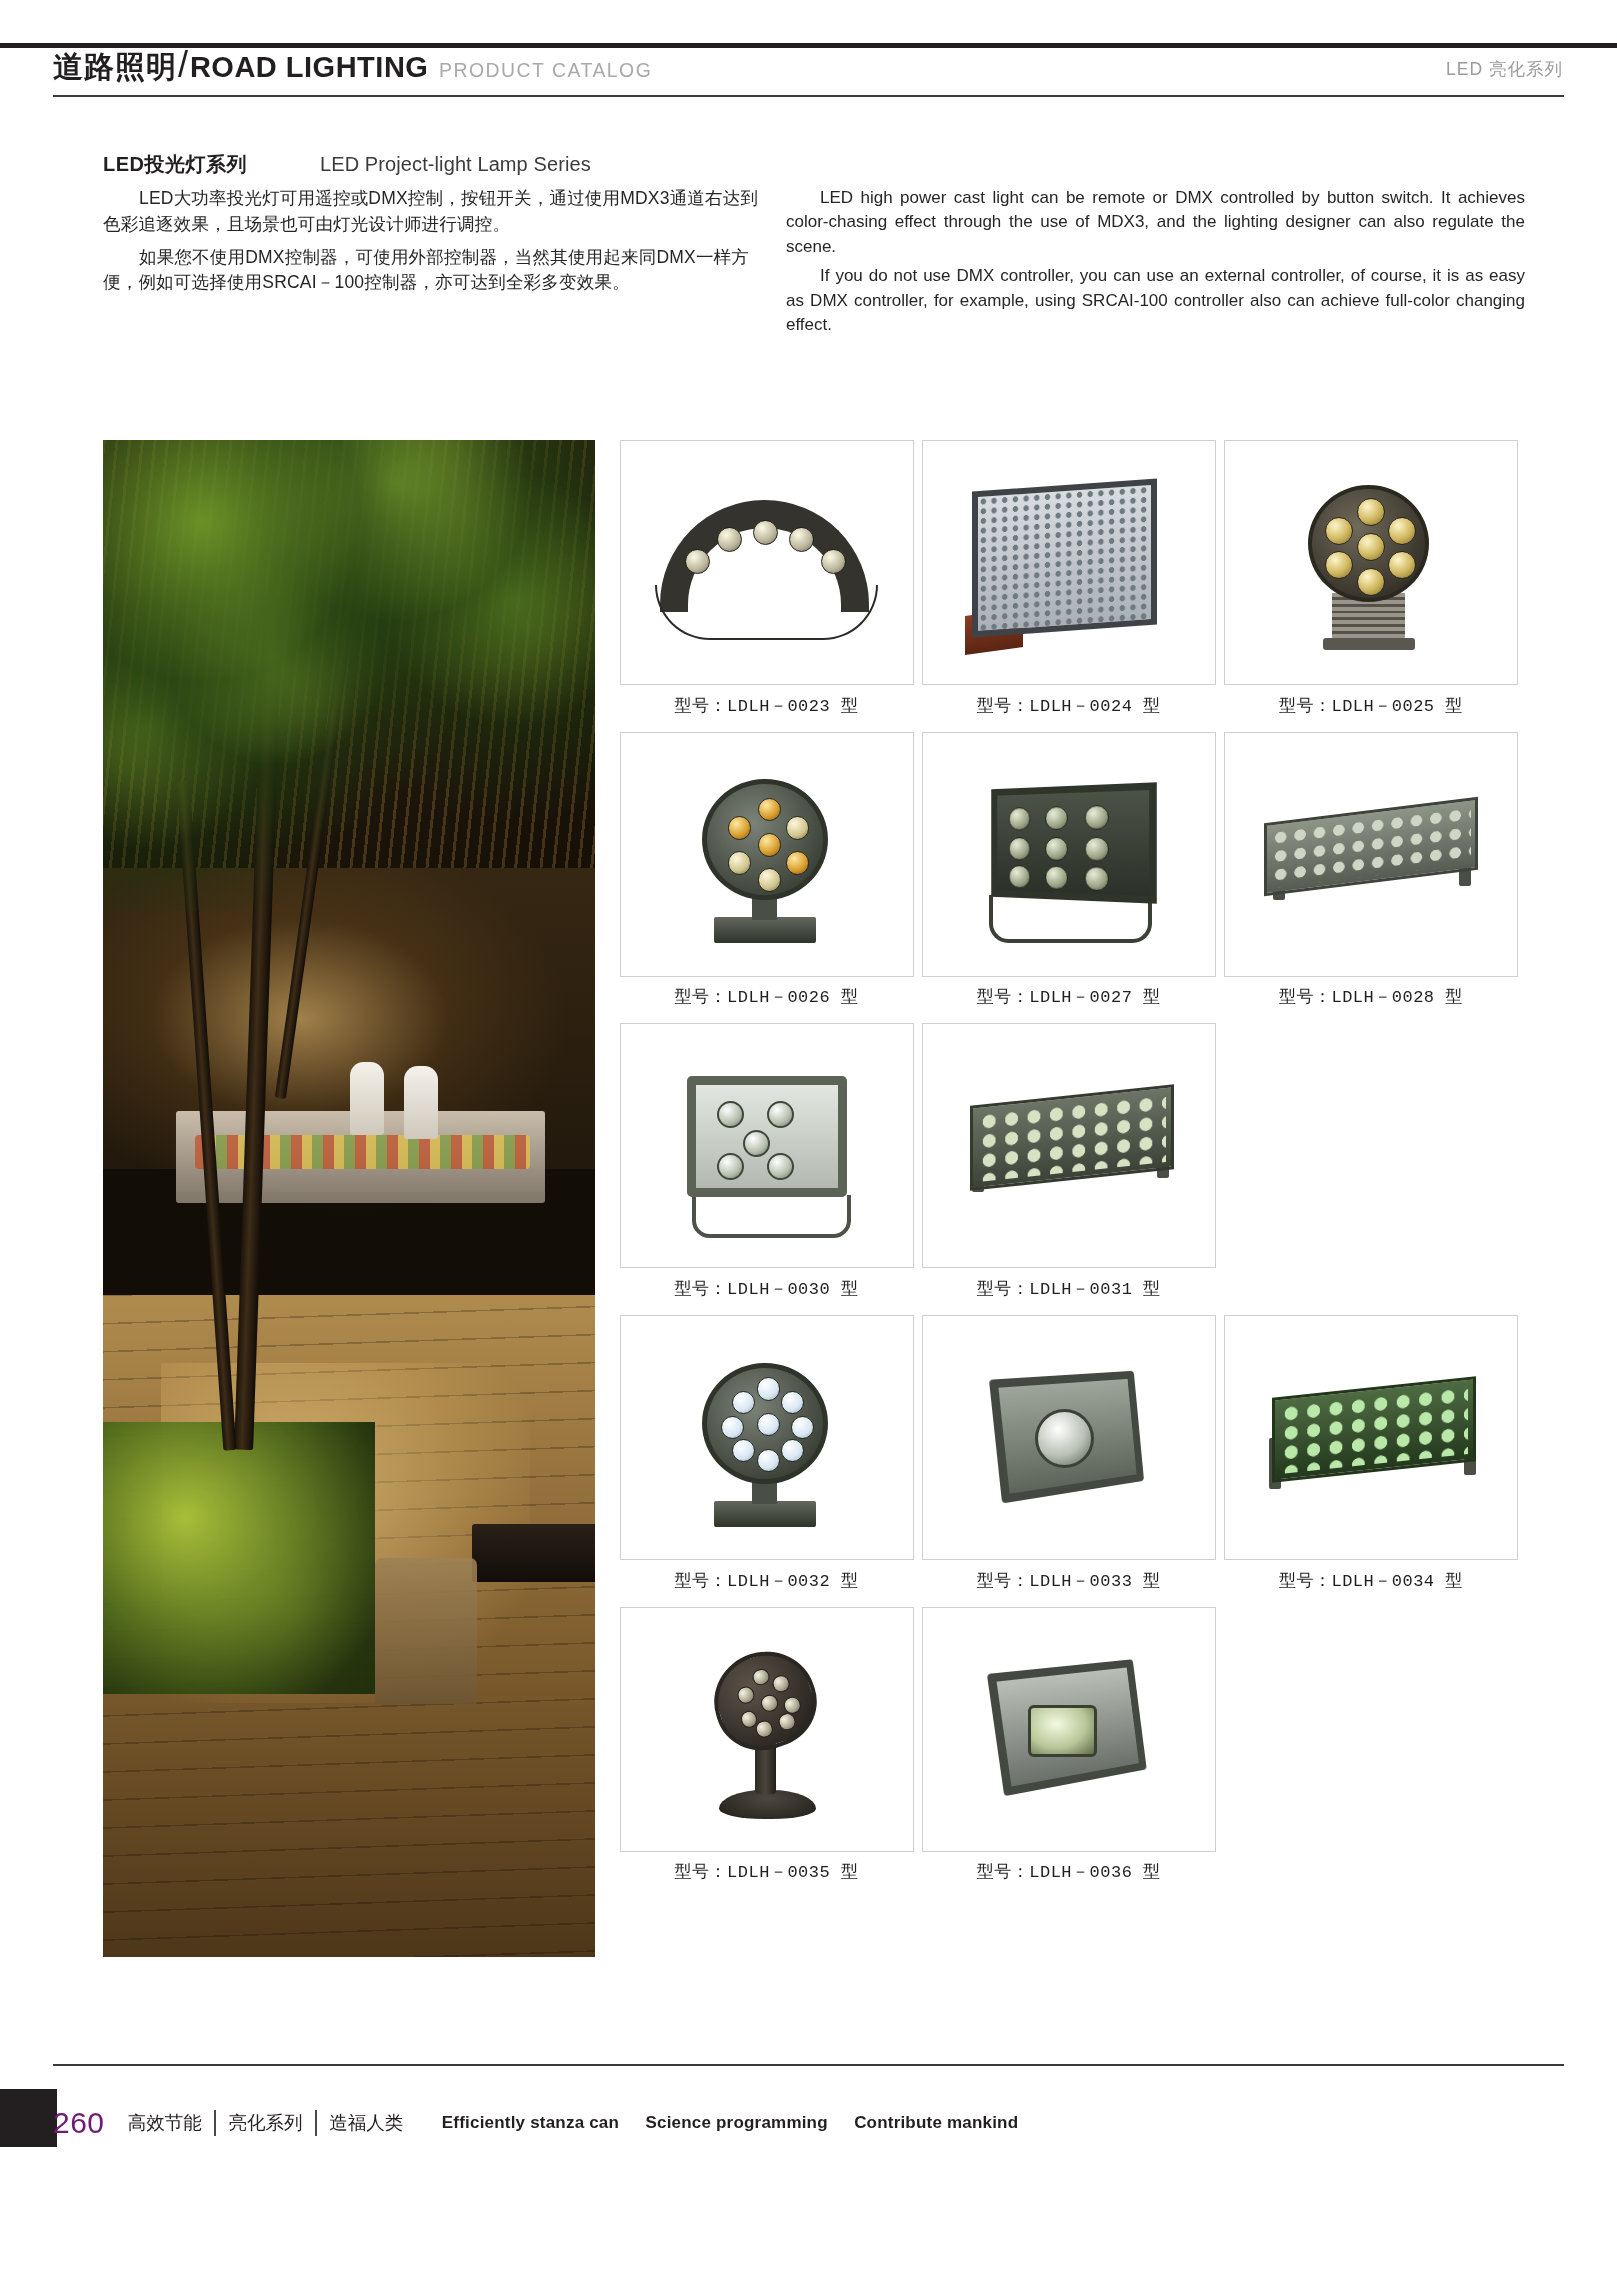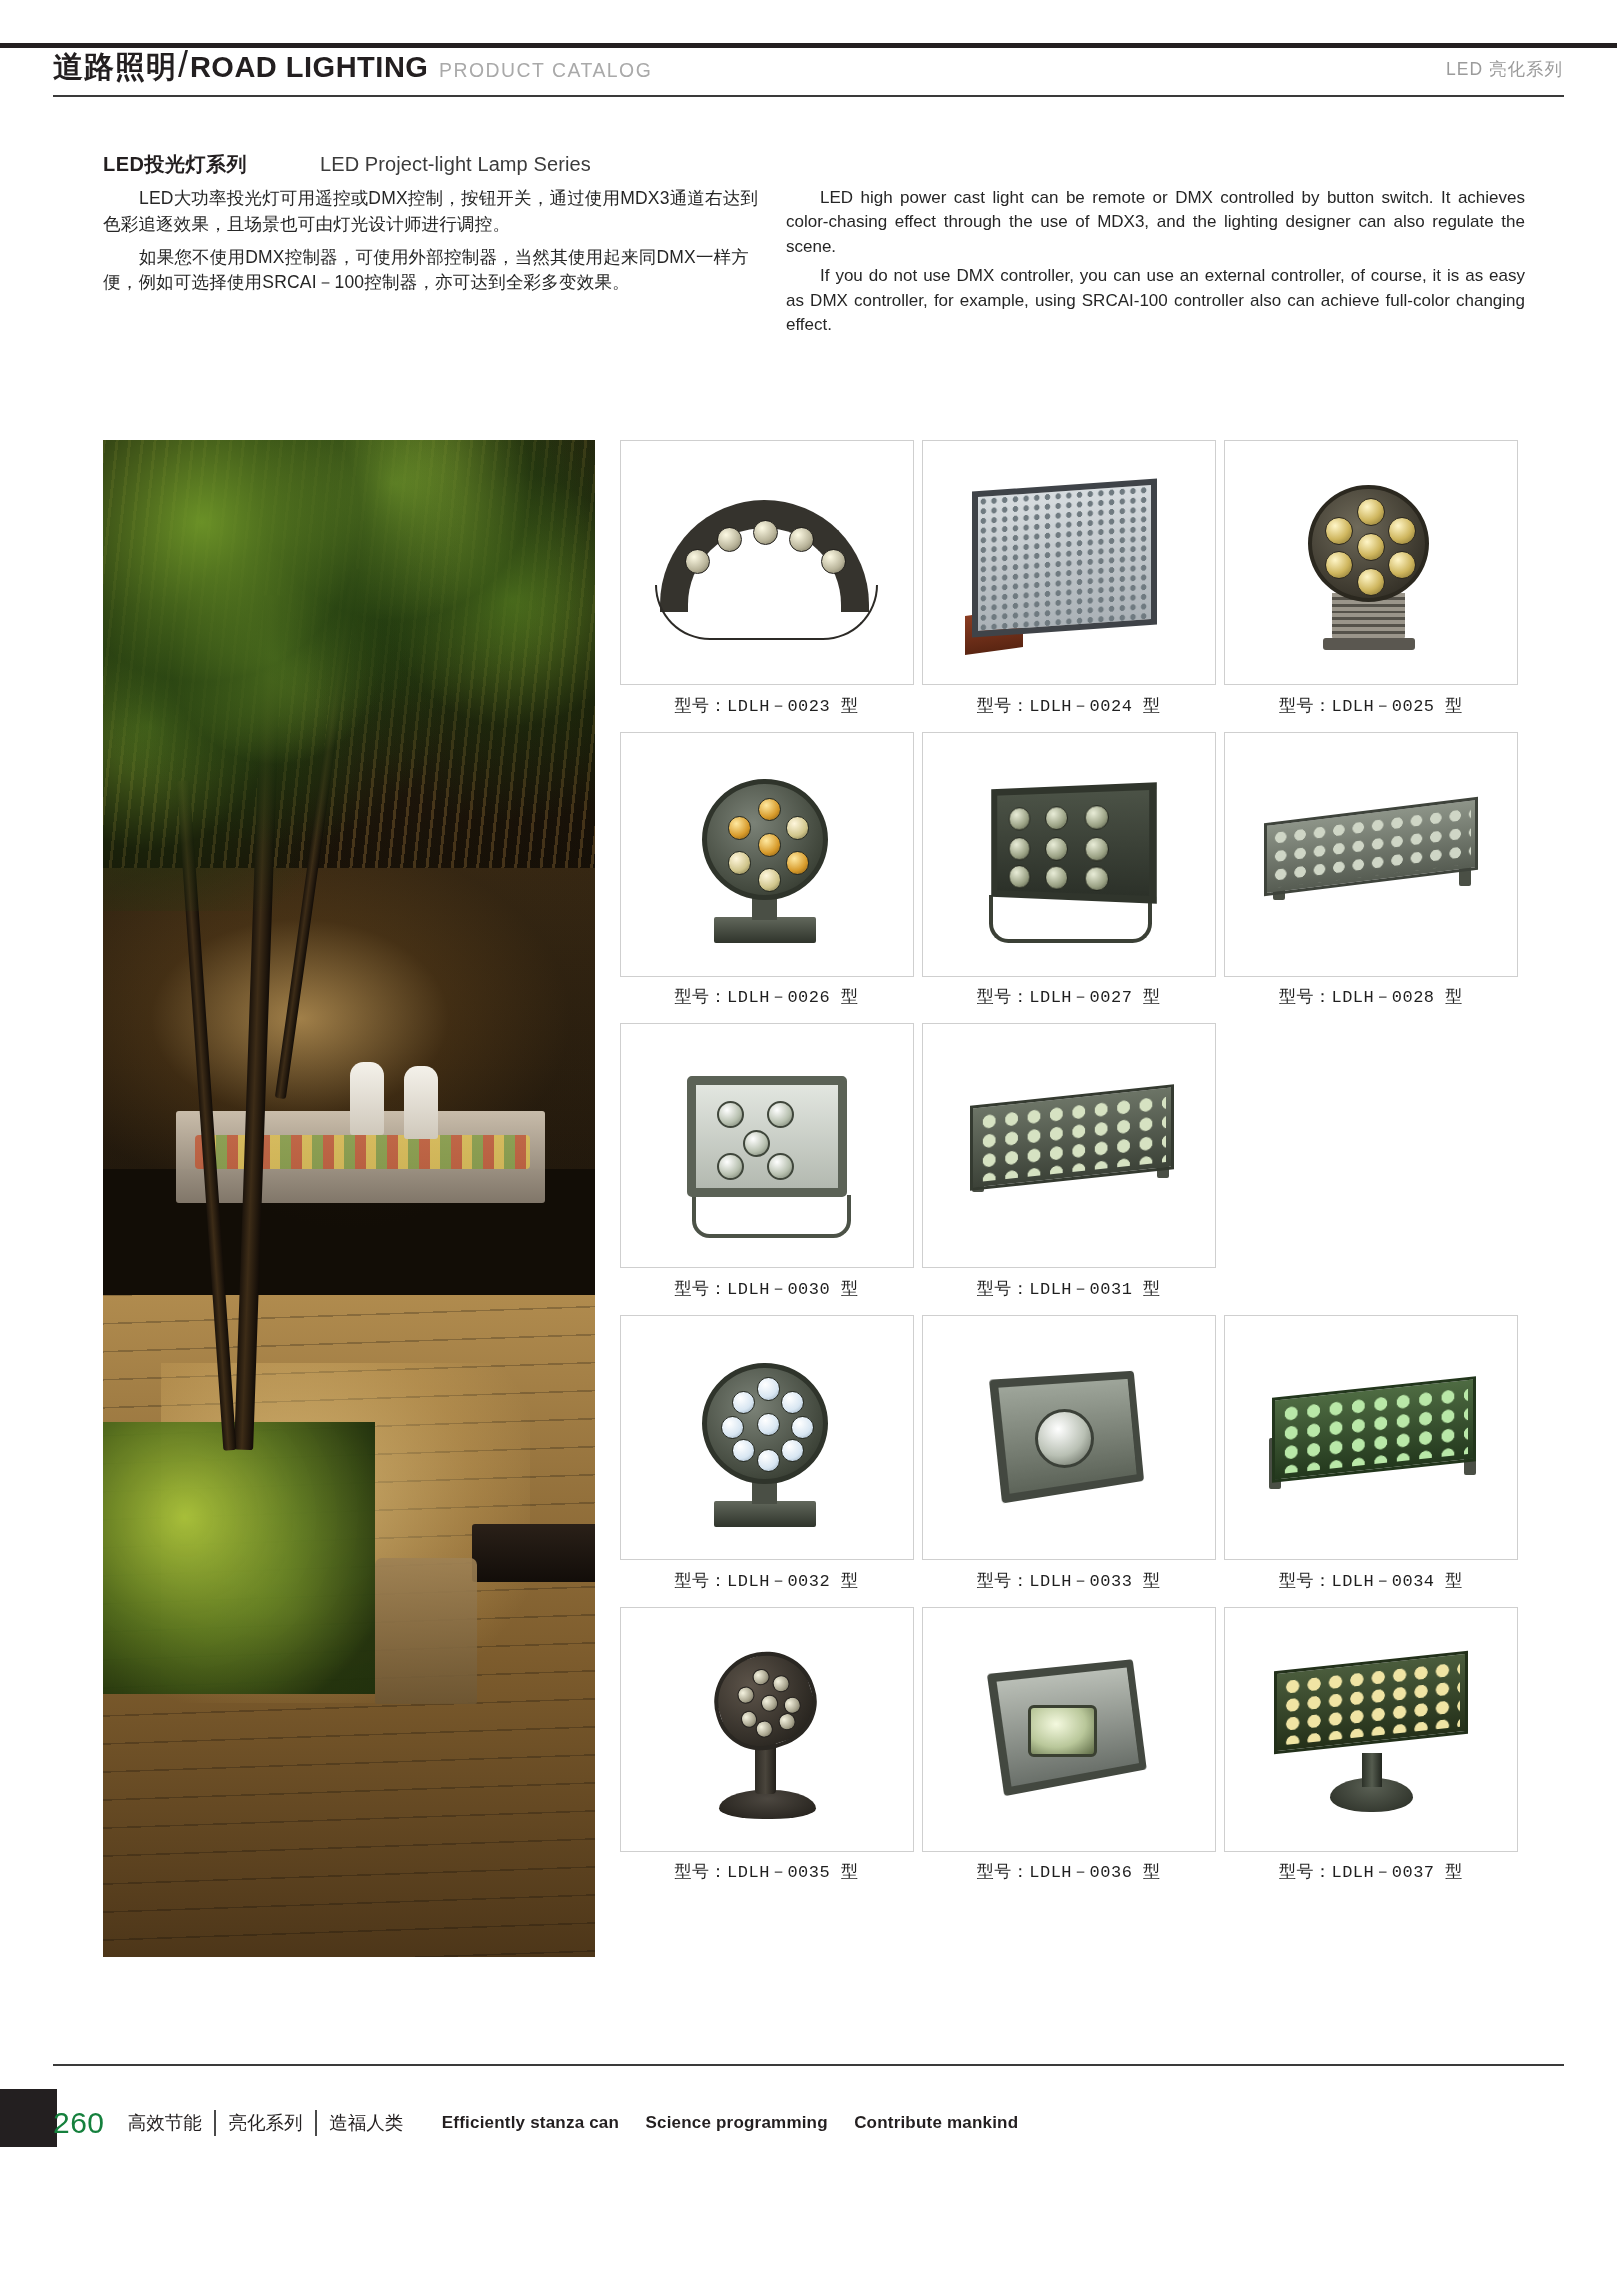--- a/index.html
+++ b/index.html
@@ -672,21 +672,21 @@
     position: absolute;
     left: 53px;
     top: 2089px;
     width: 1511px;
     height: 68px;
     display: flex;
     align-items: center;
   }
   .footer-page {
     font-size: 30px;
-    color: #15803d;
+    color: #701a75;
     letter-spacing: 0.5px;
     margin-right: 10.7px;
   }
   .footer-cn {
     display: flex;
     align-items: flex-start;
     font-size: 18.5px;
     color: #231f20;
   }
   .footer-cn span.item { padding: 0 12.6px; }
@@ -972,32 +972,20 @@
     <div class="cell">
       <div class="cell-frame">
         <div class="lamp">
           <div class="bulb-flood" style="transform:perspective(389px) rotateY(16deg) rotate(-8deg);background:linear-gradient(#b9beb6,#6a706a);"></div>
           <div class="cob-lens"></div>
         </div>
       </div>
       <div class="cell-label">型号：LDLH－0036 型</div>
     </div>
 
-    <div class="cell">
-      <div class="cell-frame">
-        <div class="lamp">
-          <div class="post-base"></div>
-          <div class="post-stem"></div>
-          <div class="slab" style="top:29px;left:29px;width:194px;height:83px;background:linear-gradient(#4a5c3c,#243019);border-color:#22301a;">
-            <div class="slab-dots" style="background-image:radial-gradient(circle,#f0e4a4 44%,rgba(0,0,0,0) 48%);background-size:21.4px 18.5px;"></div>
-          </div>
-        </div>
-      </div>
-      <div class="cell-label">型号：LDLH－0037 型</div>
-    </div>
   </div>
 
 </div>
 
 <div class="footer-rule"></div>
 <div class="footer-black-block"></div>
 <div class="footer">
   <div class="footer-page">260</div>
   <div class="footer-cn">
     <span class="item">高效节能</span>

